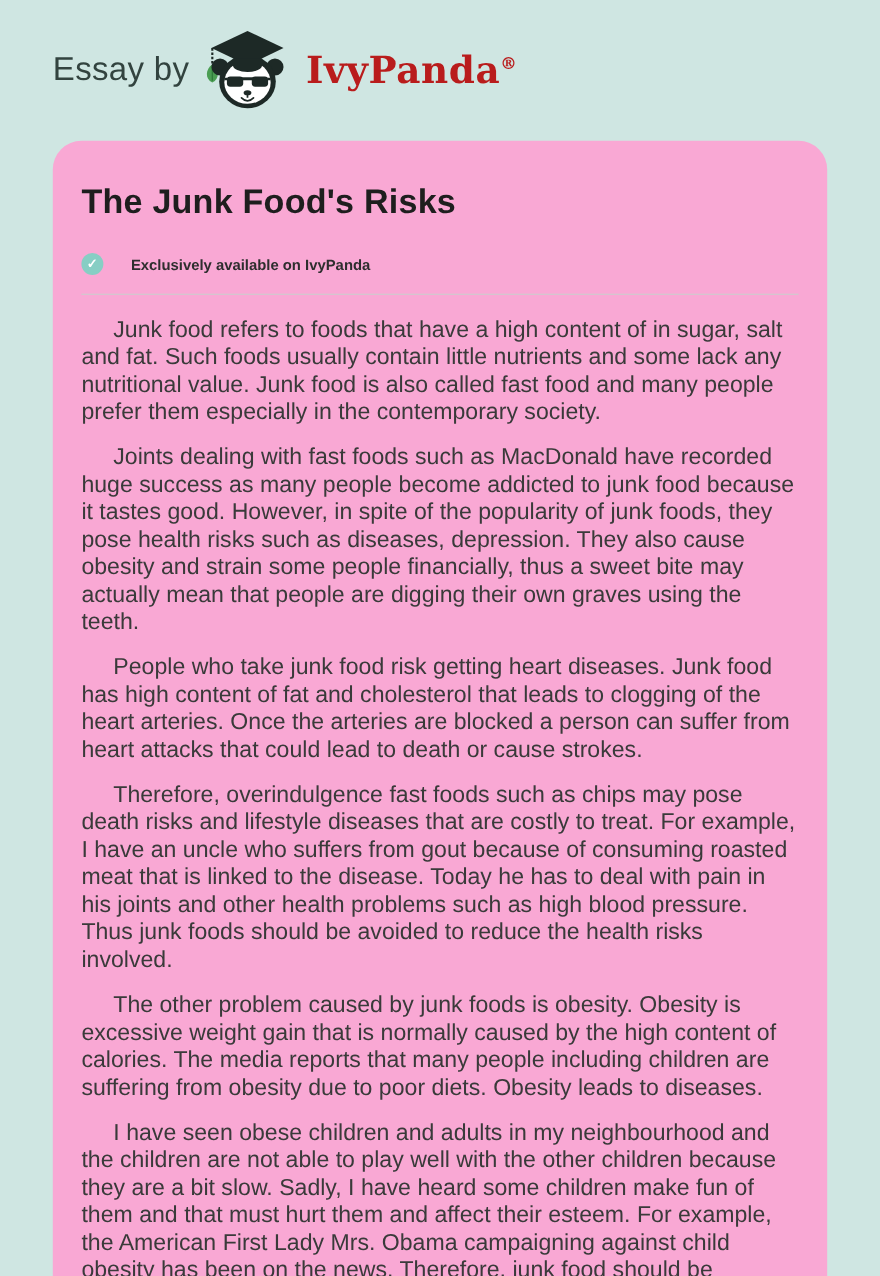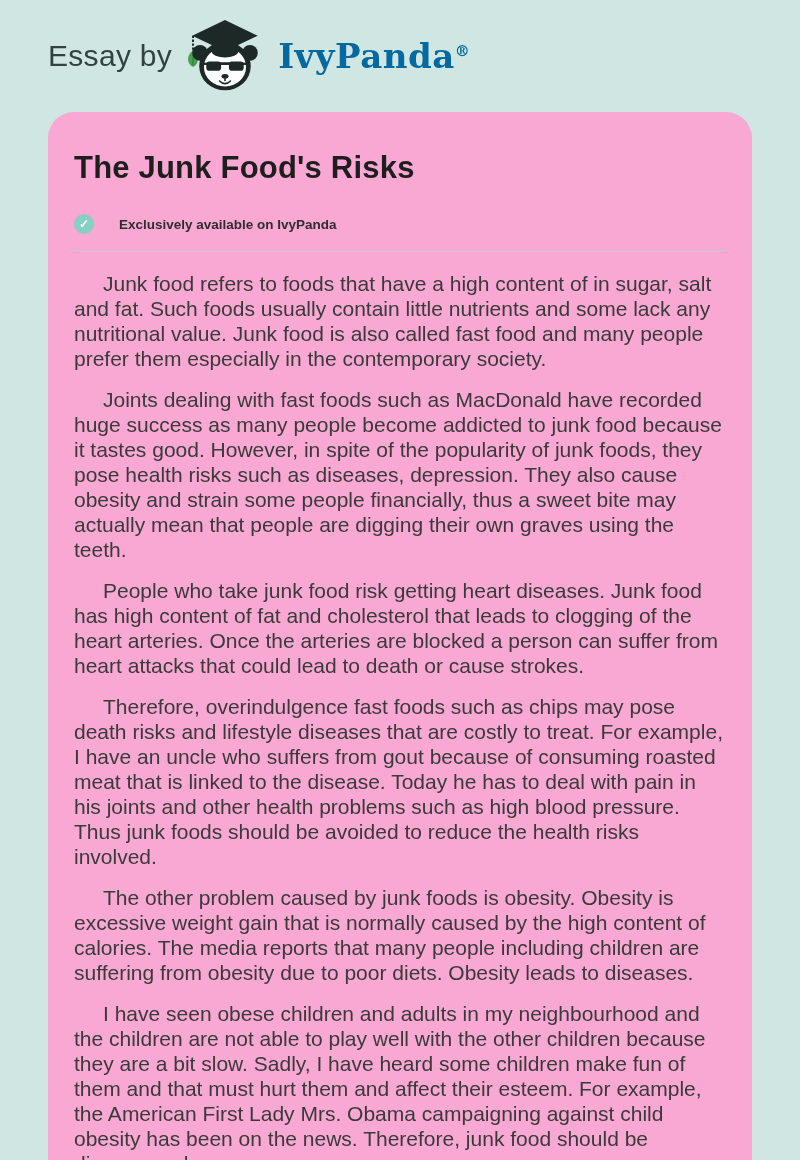--- a/index.html
+++ b/index.html
@@ -4,37 +4,37 @@
 <style>
   * { margin: 0; padding: 0; box-sizing: border-box; }
   html, body { width: 800px; }
   body {
     background: #cfe6e2;
     font-family: "Liberation Sans", sans-serif;
     width: 800px;
     min-height: 1160px;
   }
   .site-header {
-    height: 112px;
+    height: 128px;
     display: flex;
     align-items: center;
     gap: 14px;
     padding-left: 48px;
   }
   .essay-by {
     font-size: 30px;
     color: #32433f;
     letter-spacing: 0.3px;
   }
   .logo-svg { width: 78px; height: 78px; display: block; }
   .wordmark {
     font-family: "DejaVu Serif", "Liberation Serif", serif;
     font-weight: 700;
     font-size: 34px;
-    color: #0369a1;
+    color: #b91c1c;
     letter-spacing: 0.5px;
   }
   .wordmark sup { font-size: 15px; font-weight: 700; vertical-align: super; }
   .card {
     margin: 0 48px;
     background: #f9a8d4;
     border-radius: 26px;
     padding: 38px 26px 76px 26px;
     min-height: 980px;
   }

